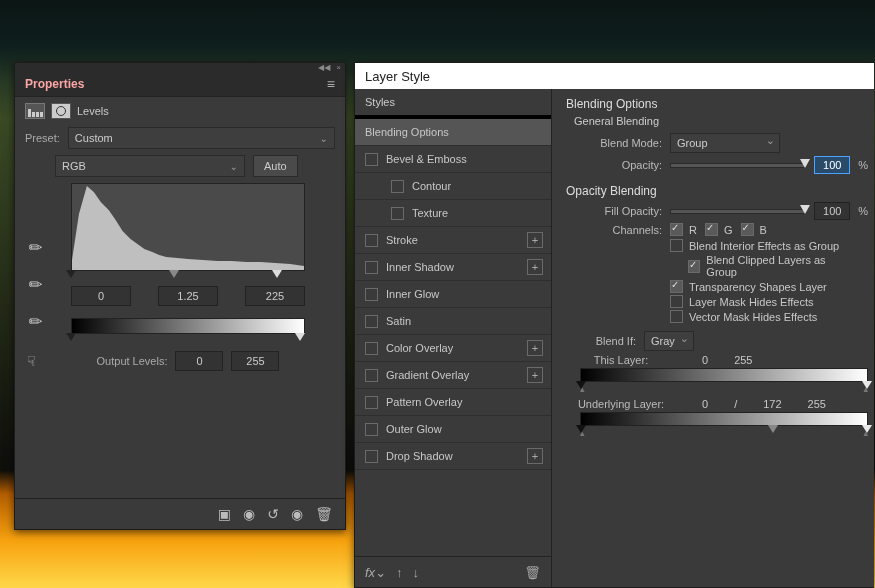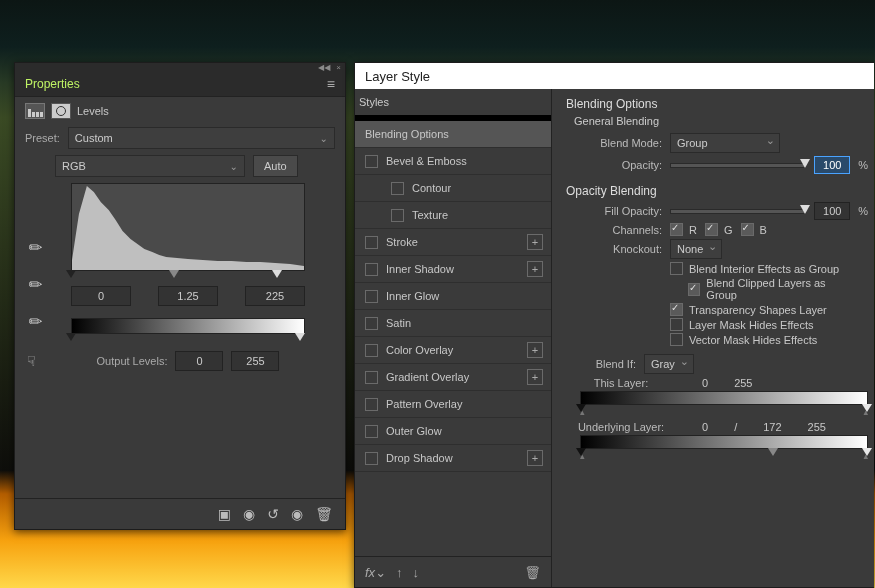--- a/index.html
+++ b/index.html
@@ -3,21 +3,21 @@
 <meta charset="utf-8">
 <style>
   html,body{margin:0;padding:0;width:875px;height:588px;font-family:"Helvetica Neue",Arial,sans-serif;font-size:11px;color:#c8c8c8;background:#222;overflow:hidden}
   .bg{position:absolute;inset:0;background:linear-gradient(to bottom,#0c1614 0%,#0e1f1e 8%,#283a25 14%,#3a4a24 20%,#0e0e0b 80%,#b35d00 84%,#f7a20f 92%,#ffd84a 100%)}
   .panel{position:absolute;background:#3a3a3a;border:1px solid #1c1c1c;box-shadow:0 2px 8px rgba(0,0,0,.6)}
   
   #pp{left:14px;top:62px;width:330px;height:466px}
   #pp .topstrip{height:9px;background:#2b2b2b;display:flex;justify-content:flex-end;align-items:center;padding-right:4px;gap:6px}
   #pp .topstrip span{font-size:8px;color:#8a8a8a}
   #pp .hdr{height:24px;background:#2b2b2b;display:flex;align-items:center;padding:0 10px;justify-content:space-between;border-bottom:1px solid #222}
-  #pp .hdr b{font-weight:normal;color:#bef264;font-size:12px}
+  #pp .hdr b{font-weight:bold;color:#fca5a5;font-size:12px}
   #pp .body{padding:6px 10px 0 10px}
   .tabrow{display:flex;align-items:center;gap:6px;margin-bottom:8px}
   .ico-hist{width:18px;height:14px;background:#555;border:1px solid #777;position:relative}
   .ico-hist::before{content:"";position:absolute;left:2px;bottom:1px;width:3px;height:8px;background:#ccc}
   .ico-hist::after{content:"";position:absolute;left:6px;bottom:1px;width:3px;height:5px;background:#ccc;box-shadow:4px 0 0 #ccc,8px 0 0 #ccc}
   .ico-mask{width:18px;height:14px;background:#ccc;border:1px solid #555;display:flex;align-items:center;justify-content:center}
   .ico-mask::before{content:"";width:8px;height:8px;border:1px solid #333;border-radius:50%}
   .row{display:flex;align-items:center;gap:8px;margin:6px 0}
   .lab{color:#aaa;font-size:11px}
   select,.dd{background:#3e3e3e;border:1px solid #2a2a2a;color:#ccc;font-size:11px;height:20px;padding:0 6px}
@@ -40,21 +40,21 @@
   .numrow{display:flex;gap:6px;margin-top:4px}
   .numbox{background:#333;border:1px solid #222;color:#ccc;height:18px;width:58px;text-align:center;font-size:11px;line-height:18px}
   .gradbar{height:14px;margin-top:12px;background:linear-gradient(to right,#000,#fff);border:1px solid #222}
   
   #pp .foot{position:absolute;bottom:0;left:0;right:0;height:30px;border-top:1px solid #222;display:flex;justify-content:flex-end;align-items:center;gap:12px;padding-right:12px;font-size:14px;color:#bbb}
   
   #ls{left:354px;top:62px;width:519px;height:524px;border-right:none}
   #ls .title{height:26px;background:#fff;color:#222;display:flex;align-items:center;padding:0 10px;font-size:13px}
   #ls .inner{display:flex;height:calc(100% - 26px)}
   .styles{width:196px;border-right:1px solid #222;display:flex;flex-direction:column;background:#3a3a3a}
-  .styles .sh{height:26px;display:flex;align-items:center;padding:0 4px;color:#ccc;border-bottom:6px solid #000000}
+  .styles .sh{height:26px;display:flex;align-items:center;padding:0 10px;color:#ccc;border-bottom:4px solid #000000}
   .srow{height:26px;display:flex;align-items:center;border-bottom:1px solid #2e2e2e;padding:0 8px 0 10px;justify-content:space-between}
   .srow.sel{background:#555}
   .srow .lft{display:flex;align-items:center;gap:8px}
   .cbx{width:11px;height:11px;border:1px solid #6a6a6a;background:#3a3a3a;display:inline-block}
   .cbx.ck{background:#5a5a5a;position:relative}
   .cbx.ck::after{content:"✓";position:absolute;left:0;top:-2px;font-size:10px;color:#ddd}
   .plus{width:14px;height:14px;border:1px solid #6a6a6a;display:flex;align-items:center;justify-content:center;font-size:11px;color:#aaa}
   .indent{padding-left:26px}
   .styles .sfoot{margin-top:auto;height:30px;border-top:1px solid #222;display:flex;align-items:center;padding:0 10px;gap:10px;justify-content:space-between;color:#aaa;font-size:13px}
   
@@ -293,26 +293,20 @@
           </span>
         <span class="chk">
             <span class="cbx ck"></span>
             <span>G</span>
           </span>
         <span class="chk">
             <span class="cbx ck"></span>
             <span>B</span>
           </span>
       </div>
-      <div class="orow">
-        <span class="ol">Knockout:</span>
-        <span class="ddsm">
-            <span>None</span>
-          </span>
-      </div>
       <div id="advchecks" style="margin-left:104px">
           <div class="chk" style="margin: 2px 0px;">
             <span class="cbx"></span>
             <span>Blend Interior Effects as Group</span>
           </div>
           <div class="chk" style="margin: 2px 18px;">
             <span class="cbx ck"></span>
             <span>Blend Clipped Layers as Group</span>
           </div>
           <div class="chk" style="margin: 2px 0px;">

